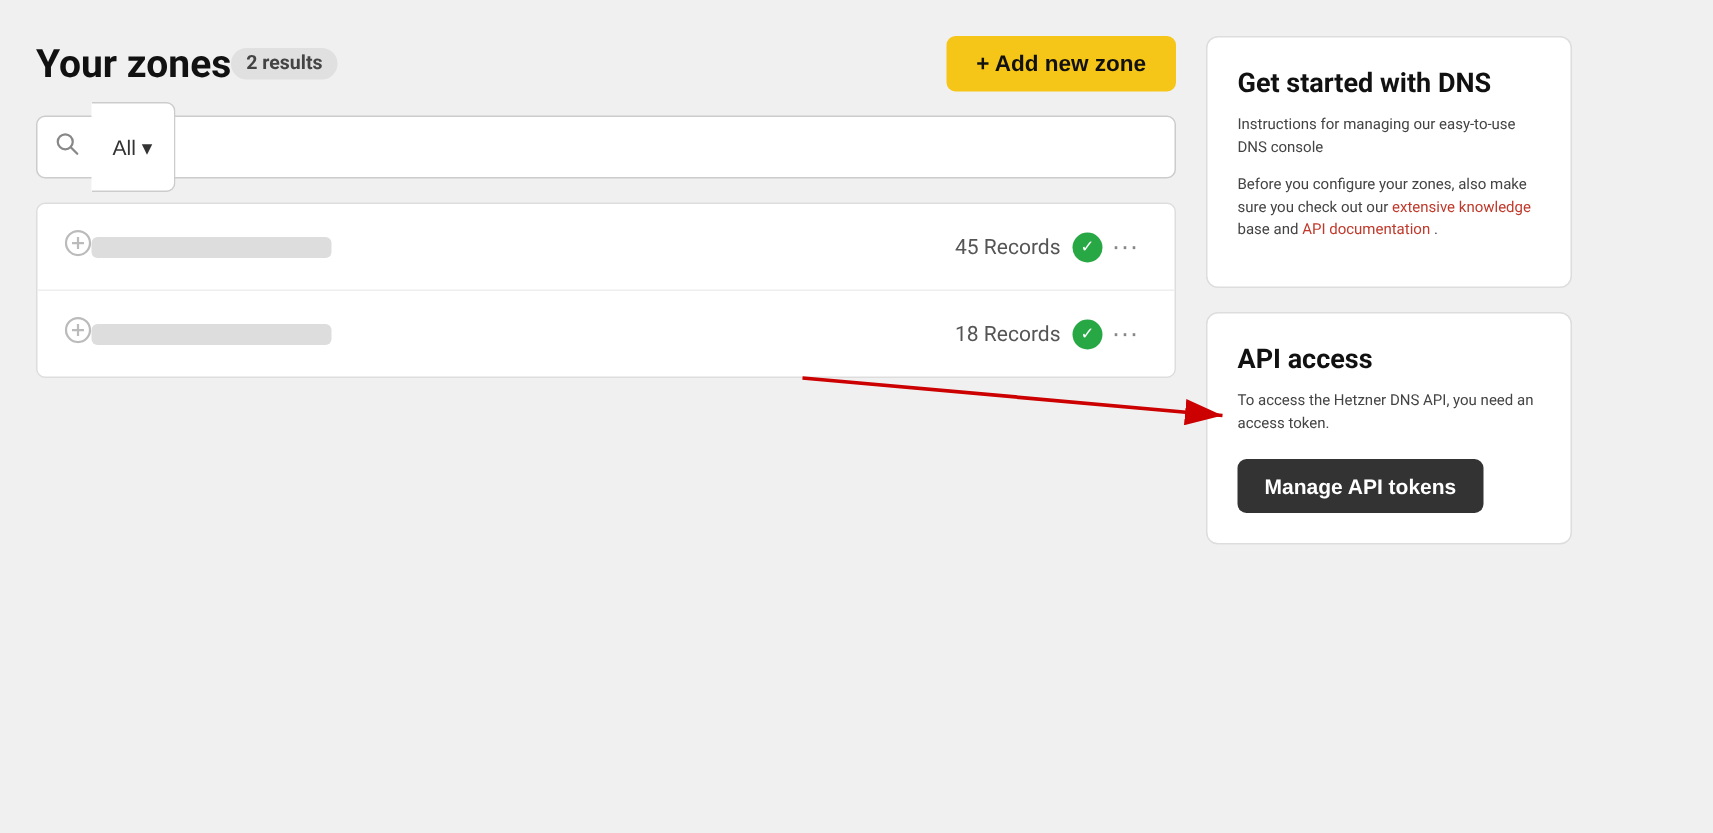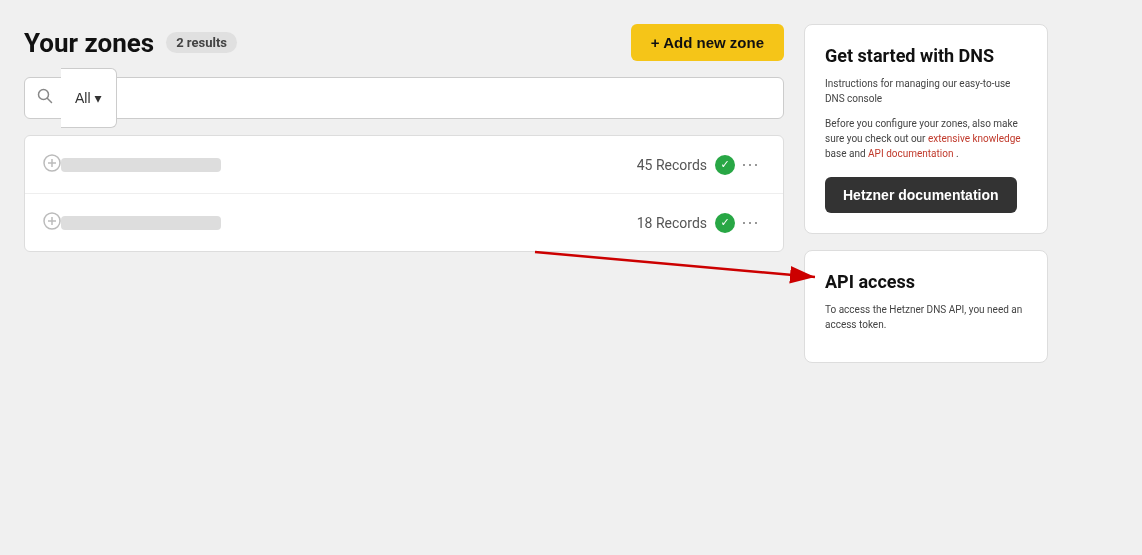--- a/index.html
+++ b/index.html
@@ -20,21 +20,20 @@
     .page-header {
       display: flex;
       align-items: center;
       justify-content: space-between;
       margin-bottom: 16px;
     }
 
     .page-title-row {
       display: flex;
       align-items: center;
-      gap: 12px;
       text-align: center;
     }
 
     .page-title {
       font-size: 26px;
       font-weight: 700;
       color: #111;
     }
 
     .results-badge {
@@ -287,31 +286,31 @@
   <div class="sidebar-card">
     <div class="sidebar-card-title">Get started with DNS</div>
     <p>Instructions for managing our easy-to-use DNS console</p>
     <p>
       <span>Before you configure your zones, also make sure you check out our</span>
       <a href="#" class="link-red">extensive knowledge</a>
       <span> base and </span>
       <a href="#" class="link-red">API documentation</a>
       <span>.</span>
     </p>
-    <button class="sidebar-btn">Hetzner documentation</button>
   </div>
 
   <div class="sidebar-card arrow-annotation">
     <div class="sidebar-card-title">API access</div>
     <p>To access the Hetzner DNS API, you need an access token.</p>
 
     
     <svg class="arrow-svg" width="320" height="80" viewBox="0 0 320 80">
       <defs>
         <marker id="arrowhead" markerWidth="10" markerHeight="7" refX="10" refY="3.5" orient="auto">
           <polygon points="0 0, 10 3.5, 0 7" fill="#cc0000"></polygon>
         </marker>
       </defs>
       <line x1="10" y1="30" x2="290" y2="55" stroke="#cc0000" stroke-width="2.5" marker-end="url(#arrowhead)"></line>
     </svg>
 
+    <button class="sidebar-btn">Manage API tokens</button>
   </div>
 </div>
 
 </body></html>

